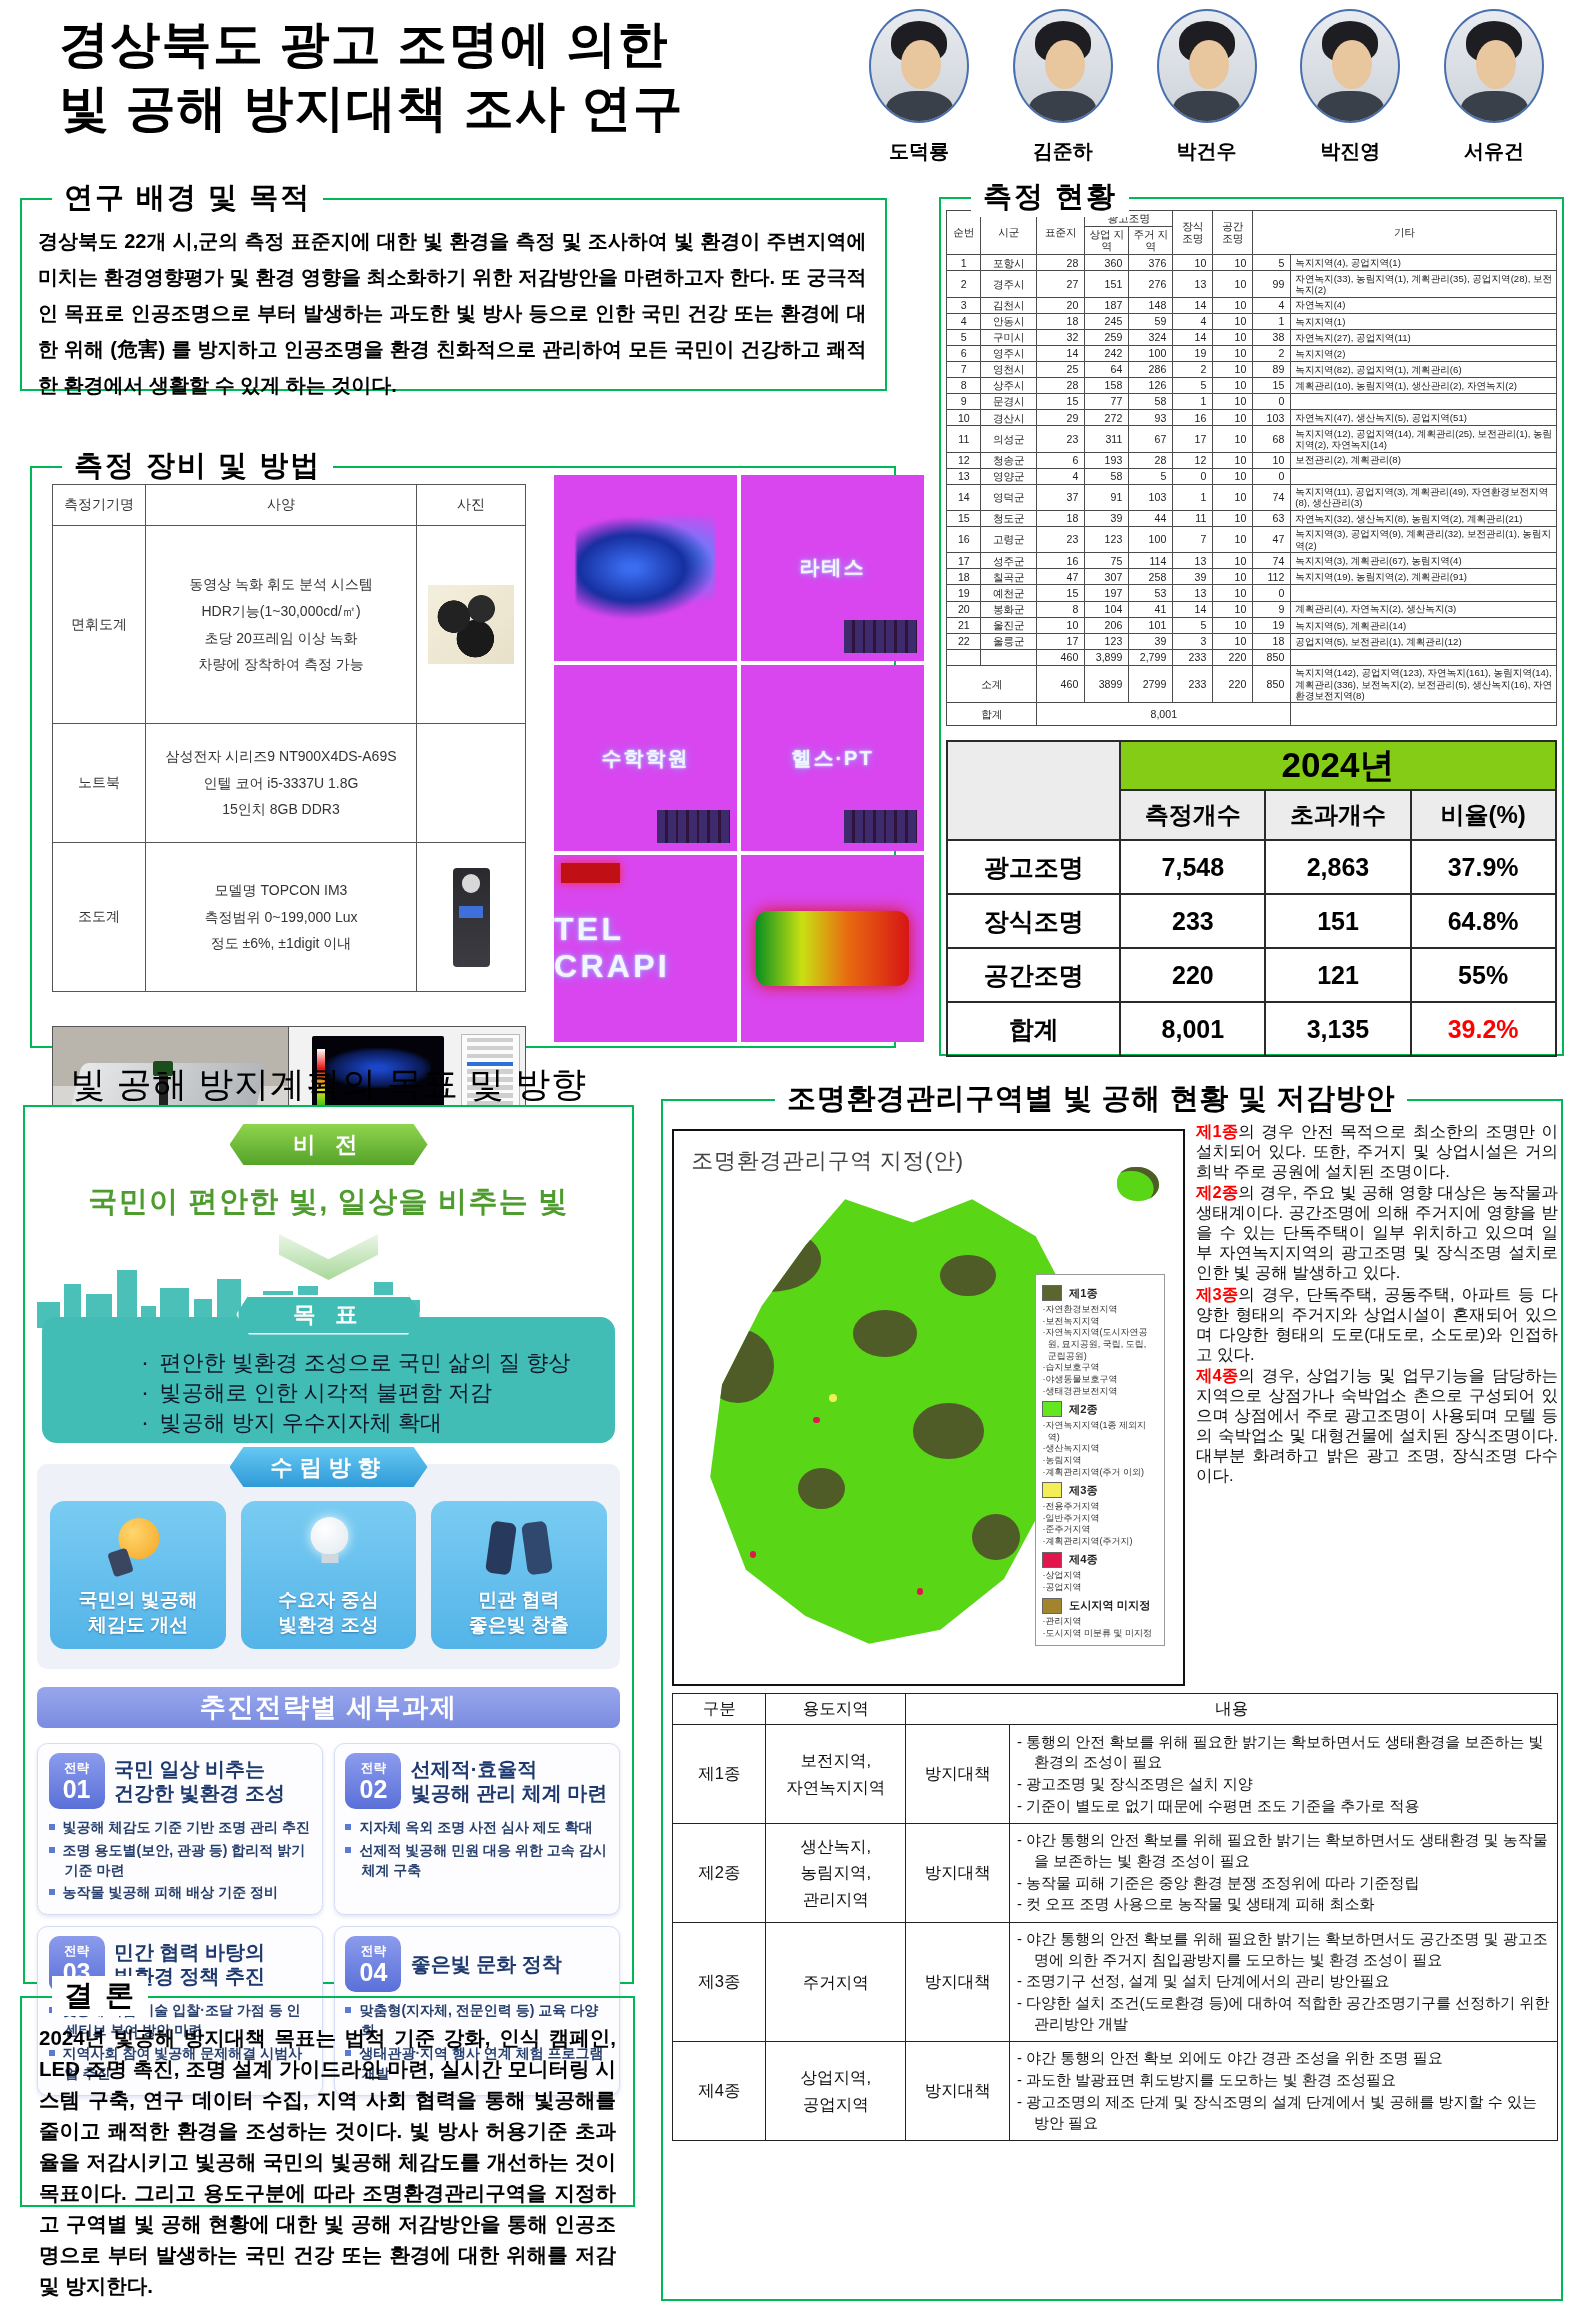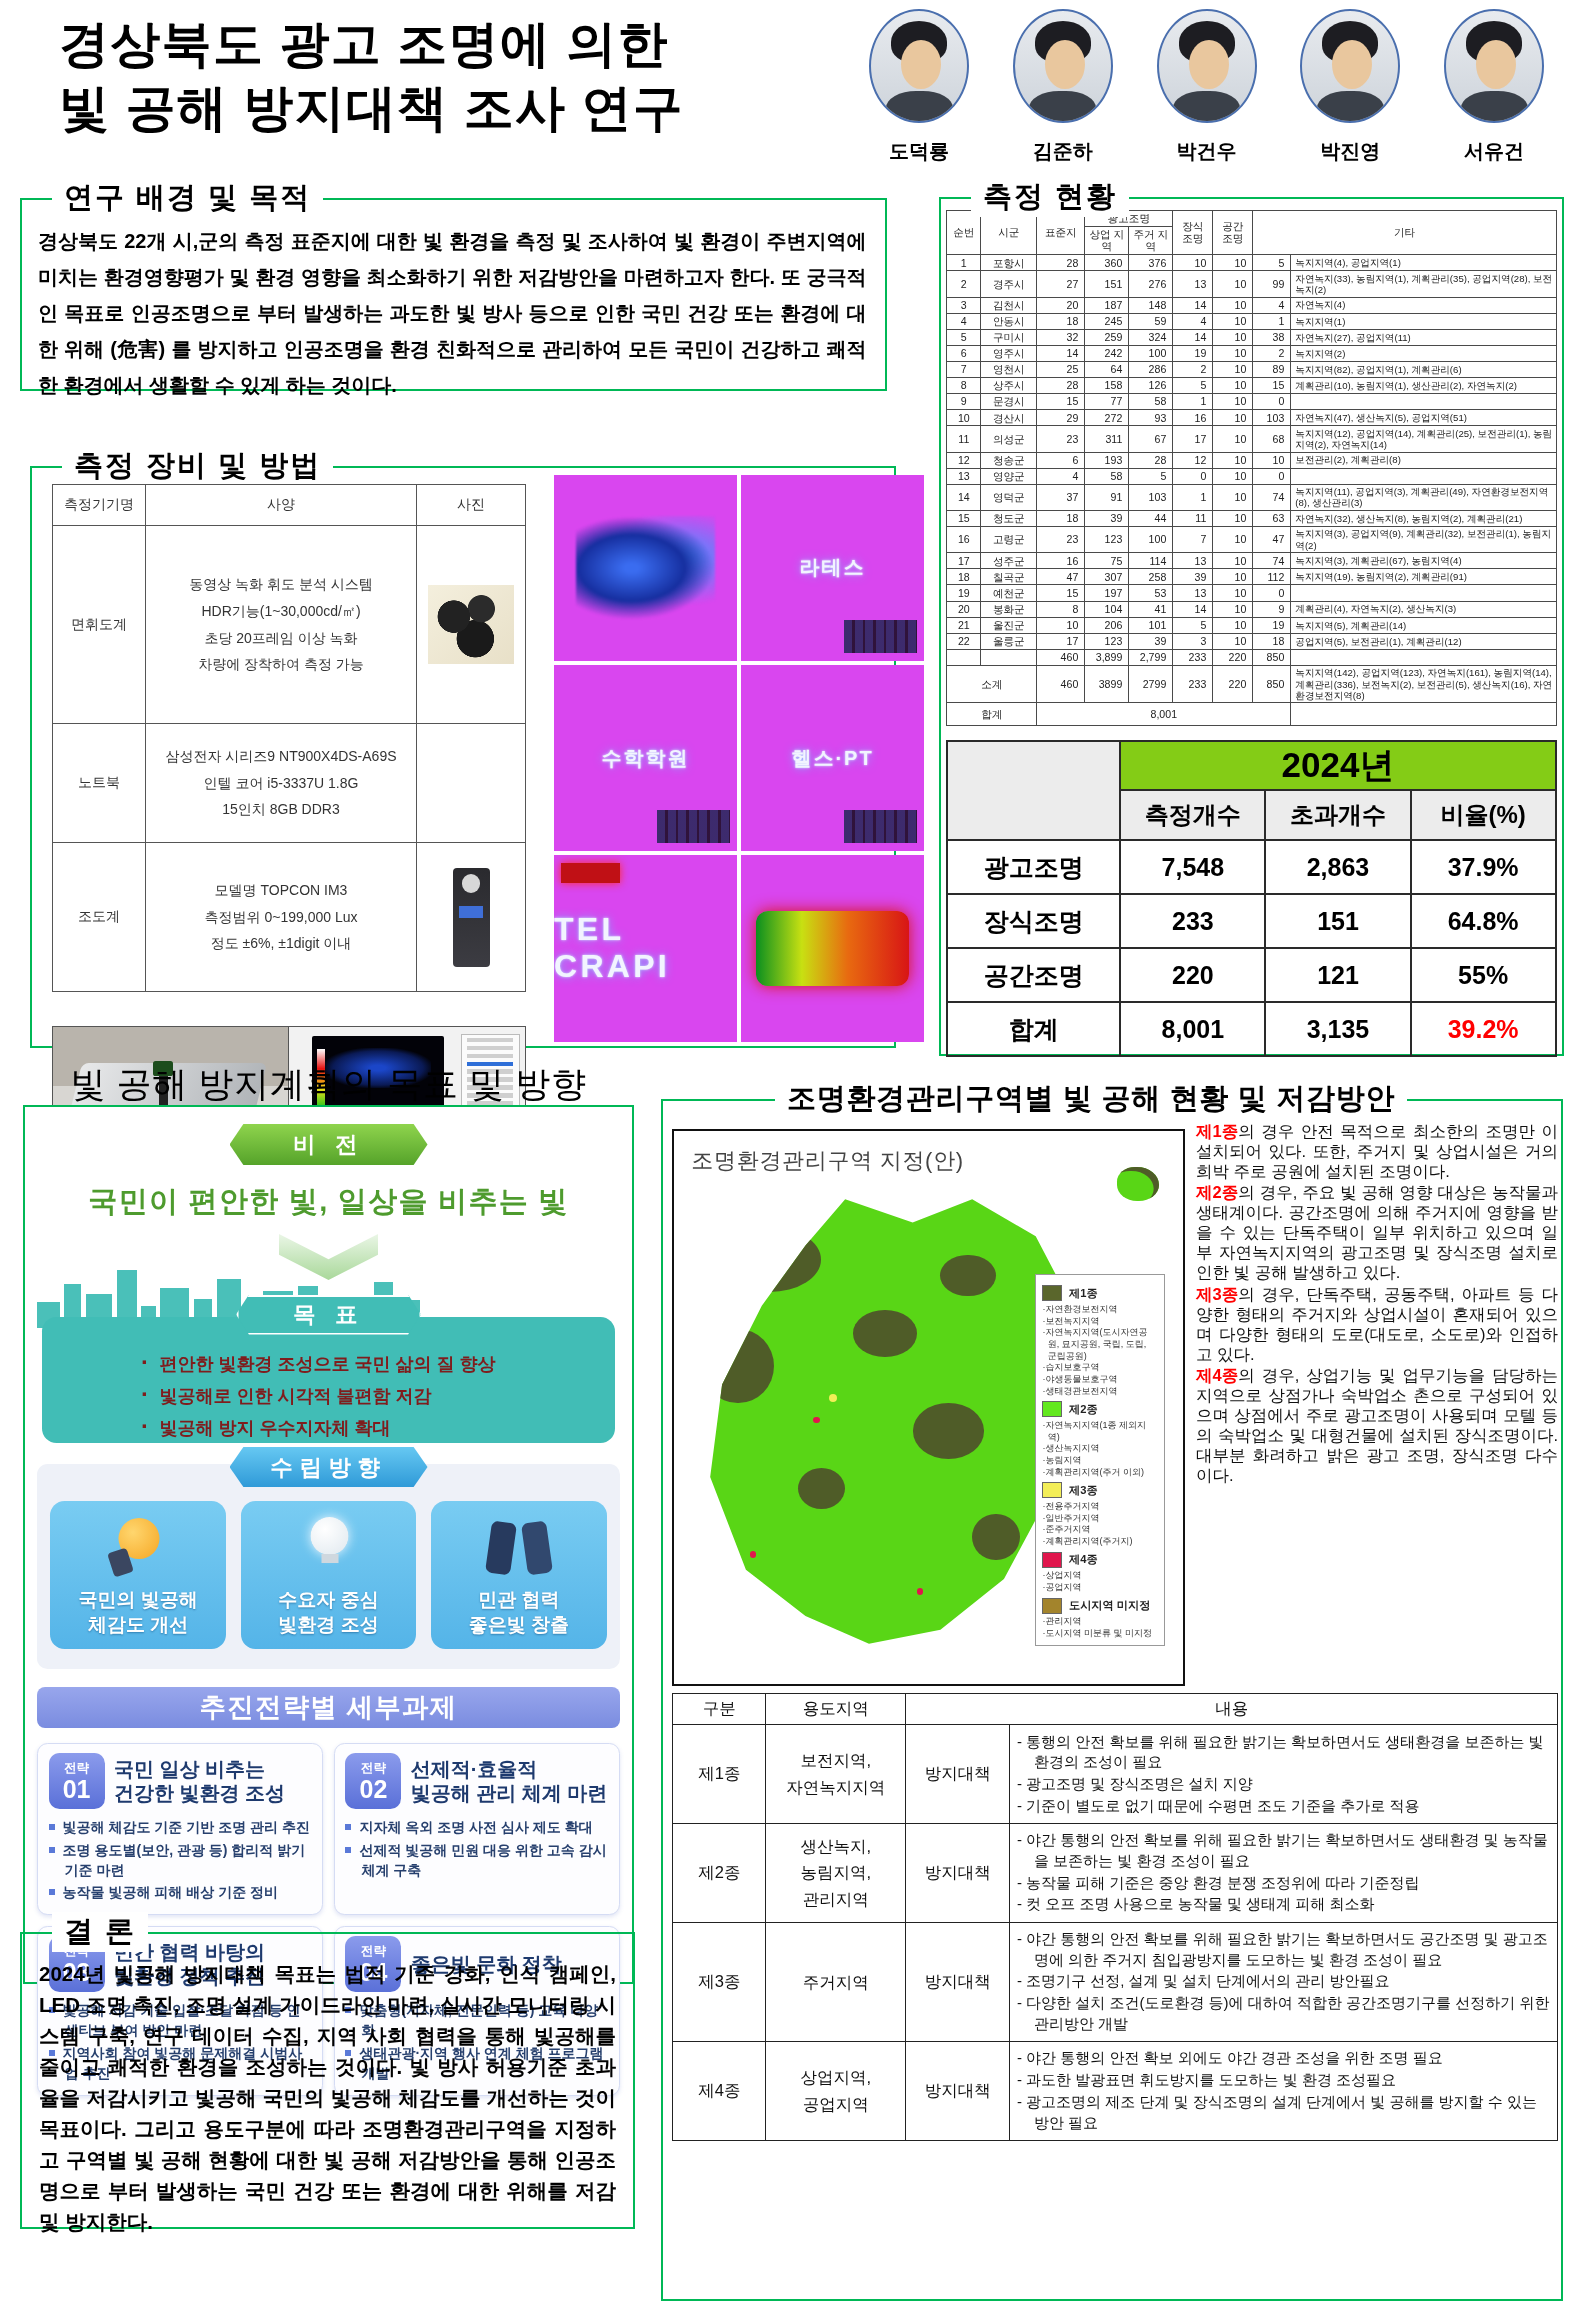--- a/index.html
+++ b/index.html
@@ -74,21 +74,21 @@
 .hexbadge{position:relative;margin:0 auto;width:198px;height:41px;display:flex;align-items:center;justify-content:center;color:#fff;font-size:22.5px;font-weight:bold;letter-spacing:6.6px;clip-path:polygon(7% 0,93% 0,100% 50%,93% 100%,7% 100%,0 50%)}
 .hex-green{background:linear-gradient(#8fd44d,#55a32a)}
 .hex-teal{background:linear-gradient(#4fc7c0,#2da8a1);border:0}
 .hex-blue{background:linear-gradient(#66c8f2,#2f9ad8)}
 .vision-text{margin-top:17px;text-align:center;font-size:29px;font-weight:bold;color:#4e9b2e;letter-spacing:1.3px}
 .varrow{width:99px;height:46px;margin:12px auto 0;background:linear-gradient(#eaf6e6,#a9d89a);clip-path:polygon(0 0,50% 55%,100% 0,100% 45%,50% 100%,0 45%)}
 .skyline{position:absolute;left:12px;right:12px;top:177px;height:44px;display:flex;align-items:flex-end;gap:4.6px;opacity:.95}
 .skyline i{display:block;background:#41bdb6}
 .goalwrap{position:absolute;left:17px;right:17px;top:210px;height:126px;background:#41bdb6;border-radius:14.5px}
 .goalwrap .hexbadge{position:absolute;left:50%;transform:translateX(-50%);top:-22.5px;width:185px;height:40px;background:#41bdb6;border:2px solid #fff}
-.goal-list{padding:30px 0 0 99px;color:#7f1d1d;font-size:18px;font-weight:bold;line-height:29px}
+.goal-list{padding:30px 0 0 99px;color:#0f172a;font-size:22px;font-weight:normal;line-height:29px}
 .goal-list div:before{content:"·";margin-right:10.6px;font-size:24px}
 .dir-panel{position:absolute;left:12px;right:12px;top:357px;height:205px;background:#eef1f8;border-radius:10.6px}
 .dir-panel .hexbadge{position:absolute;left:50%;transform:translateX(-50%);top:-17px;width:198px;height:40px}
 .dir-cards{position:absolute;left:13.2px;right:13.2px;top:37px;display:flex;gap:14.5px}
 .dir-card{flex:1;height:148px;background:linear-gradient(#79ccf2,#54b4e8);border-radius:14.5px;position:relative;display:flex;flex-direction:column;align-items:center;justify-content:flex-end;padding-bottom:12px}
 .dir-card .lbl{color:#fff;font-size:19px;font-weight:bold;text-align:center;line-height:25px;white-space:pre-line;text-shadow:0 0.7px 2px rgba(0,60,110,.45)}
 .dir-ico{position:absolute;top:14.5px;left:50%;transform:translateX(-50%);width:79px;height:63px}
 .ico-bulb-orange:before{content:"";position:absolute;left:20px;top:2.6px;width:41px;height:41px;border-radius:50%;background:radial-gradient(circle at 35% 35%,#ffd66e,#f5a623)}
 .ico-bulb-orange:after{content:"";position:absolute;left:12px;top:34px;width:20px;height:25px;background:#3a4660;transform:rotate(-18deg);border-radius:4px}
 .ico-bulb-white:before{content:"";position:absolute;left:21px;top:1.3px;width:38px;height:38px;border-radius:50%;background:radial-gradient(circle at 38% 32%,#ffffff,#dfe8ee);box-shadow:0 0 10.6px #eaf6ff}
@@ -935,19 +935,19 @@
             <td class="bullets">
               <div>야간 통행의 안전 확보 외에도 야간 경관 조성을 위한 조명 필요</div>
               <div>과도한 발광표면 휘도방지를 도모하는 빛 환경 조성필요</div>
               <div>광고조명의 제조 단계 및 장식조명의 설계 단계에서 빛 공해를 방지할 수 있는 방안 필요</div>
             </td>
           </tr>
         </tbody>
     </table>
   </div>
 
-  <div class="sec" style="left:20px;top:1932px;width:615px;height:297px">
+  <div class="sec" style="left:20px;top:1996px;width:615px;height:211px">
     <div class="sec-title">결 론</div>
     <div class="conc-body">2024년 빛공해 방지대책 목표는 법적 기준 강화, 인식 캠페인, LED 조명 촉진, 조명 설계 가이드라인 마련, 실시간 모니터링 시스템 구축, 연구 데이터 수집, 지역 사회 협력을 통해 빛공해를 줄이고 쾌적한 환경을 조성하는 것이다. 빛 방사 허용기준 초과율을 저감시키고 빛공해 국민의 빛공해 체감도를 개선하는 것이 목표이다. 그리고 용도구분에 따라 조명환경관리구역을 지정하고 구역별 빛 공해 현황에 대한 빛 공해 저감방안을 통해 인공조명으로 부터 발생하는 국민 건강 또는 환경에 대한 위해를 저감 및 방지한다.</div>
   </div>
 
 </div>
 
 
 </body></html>

